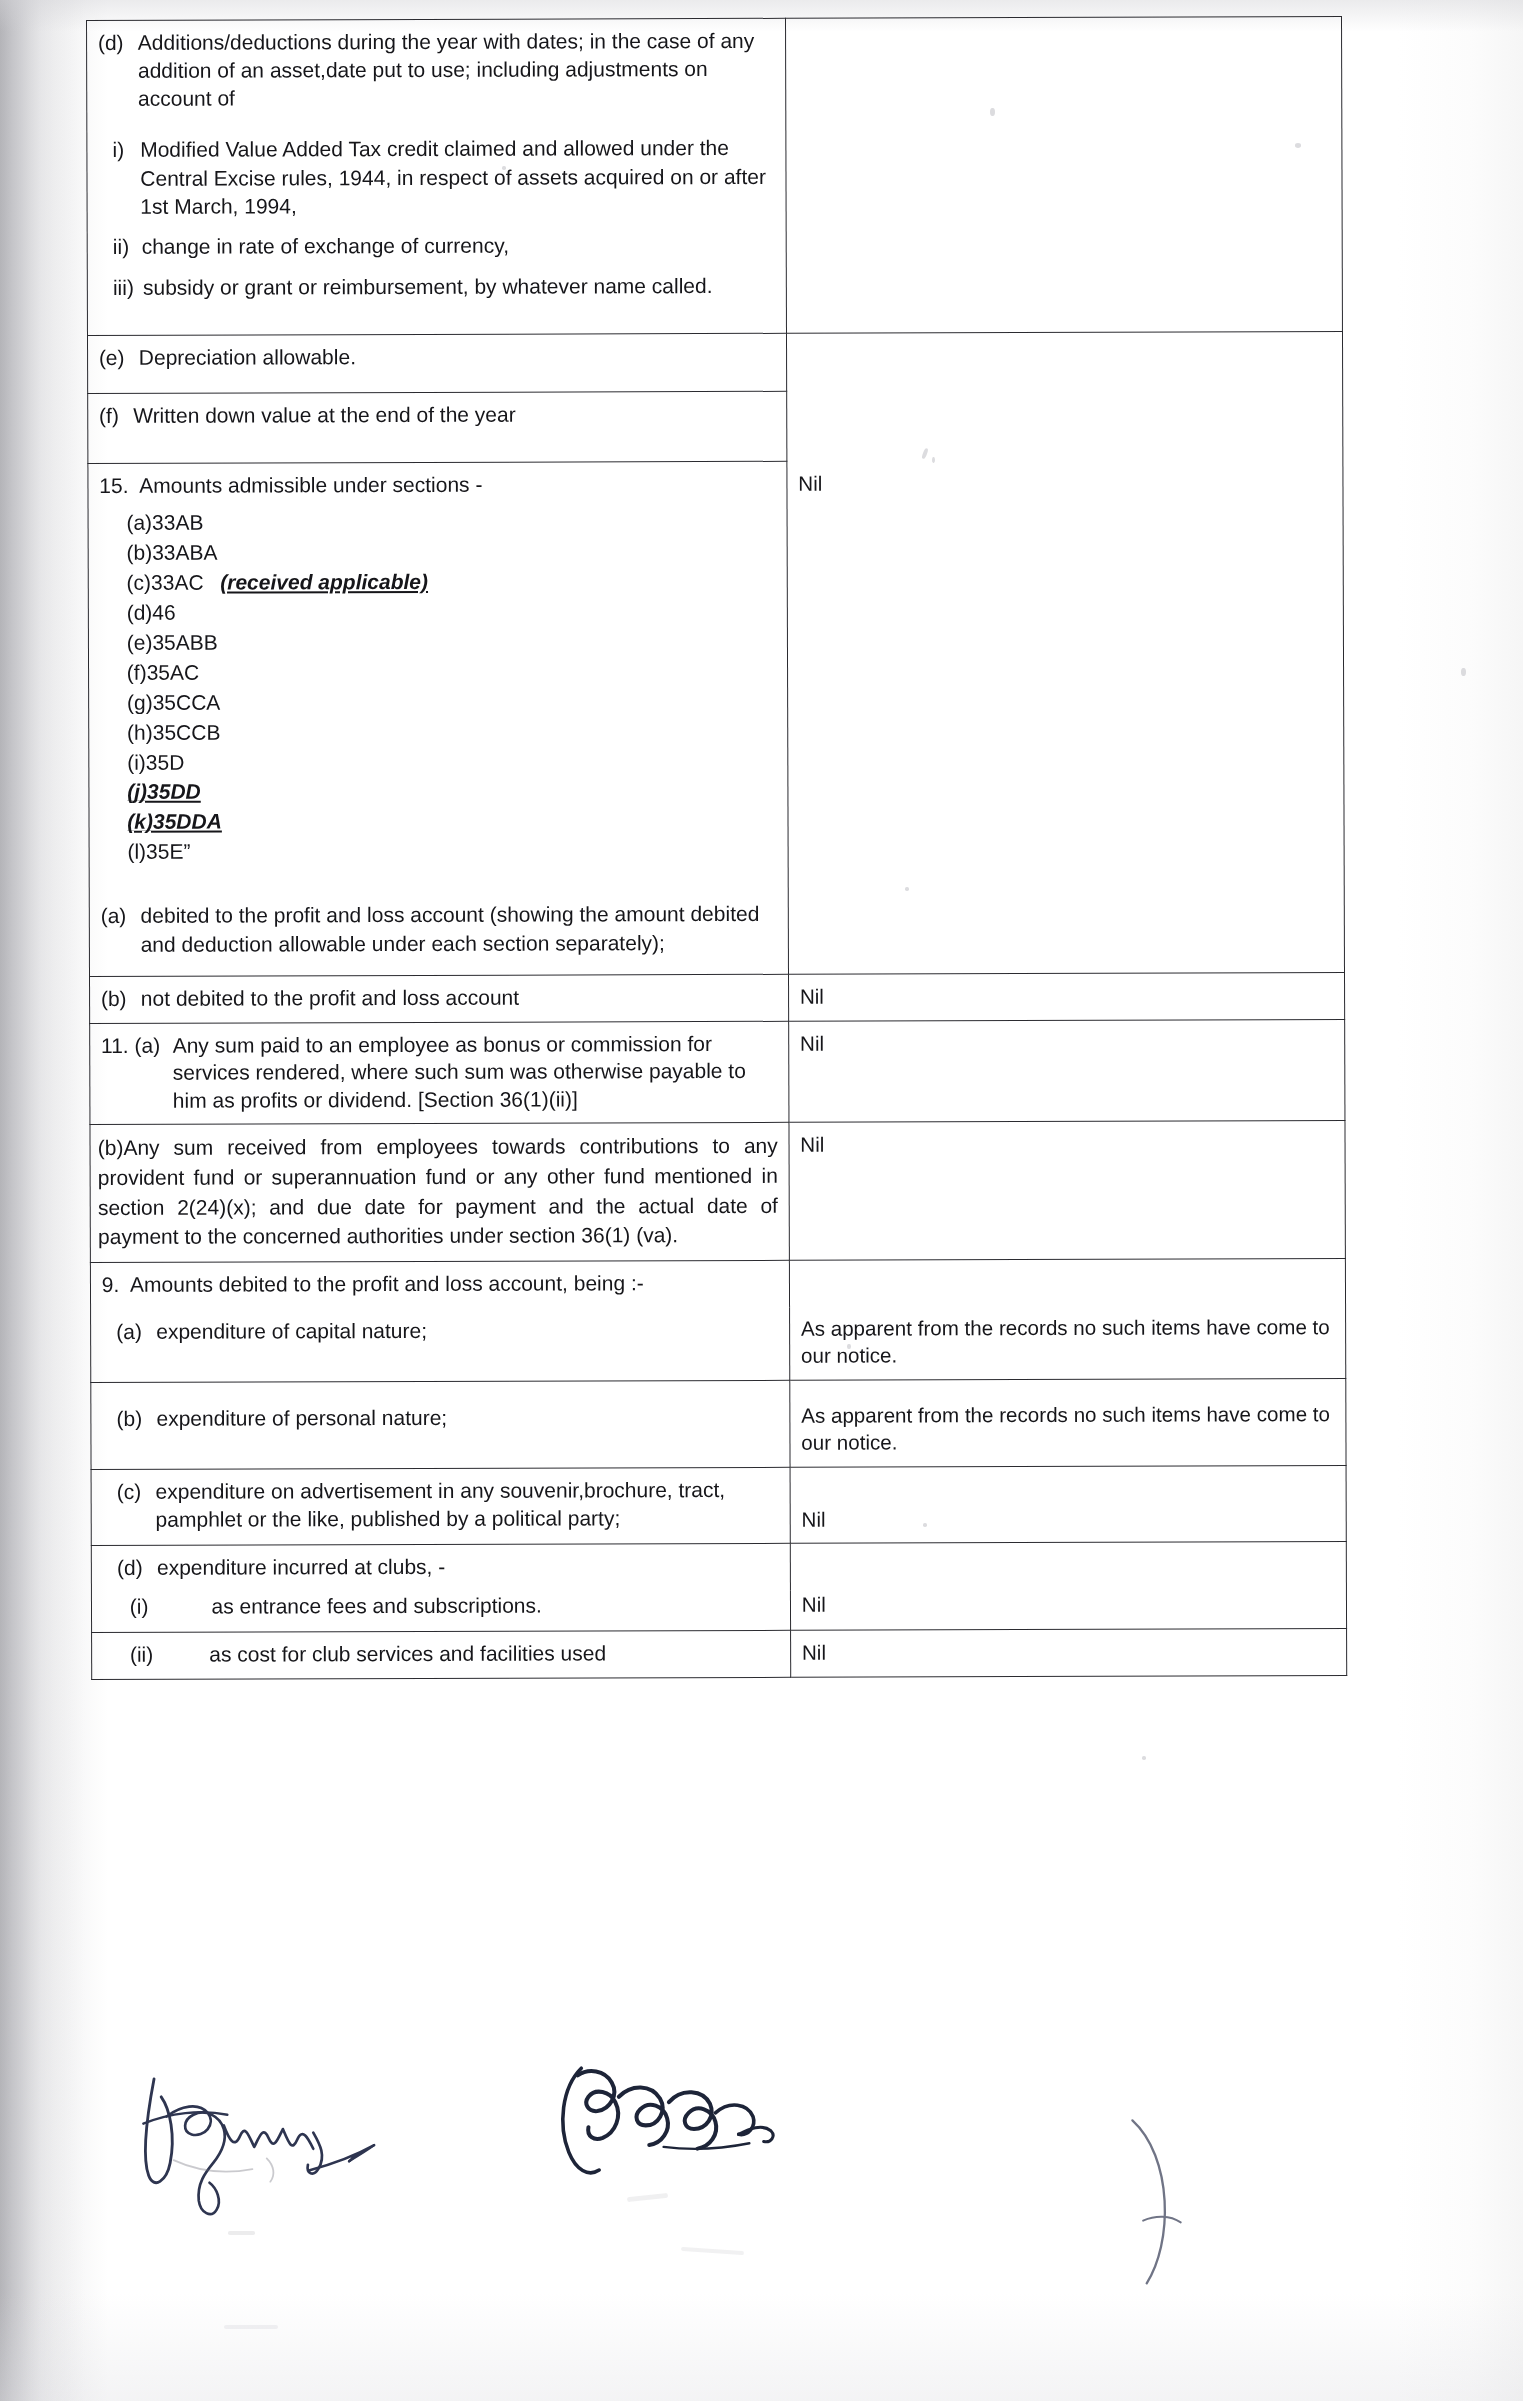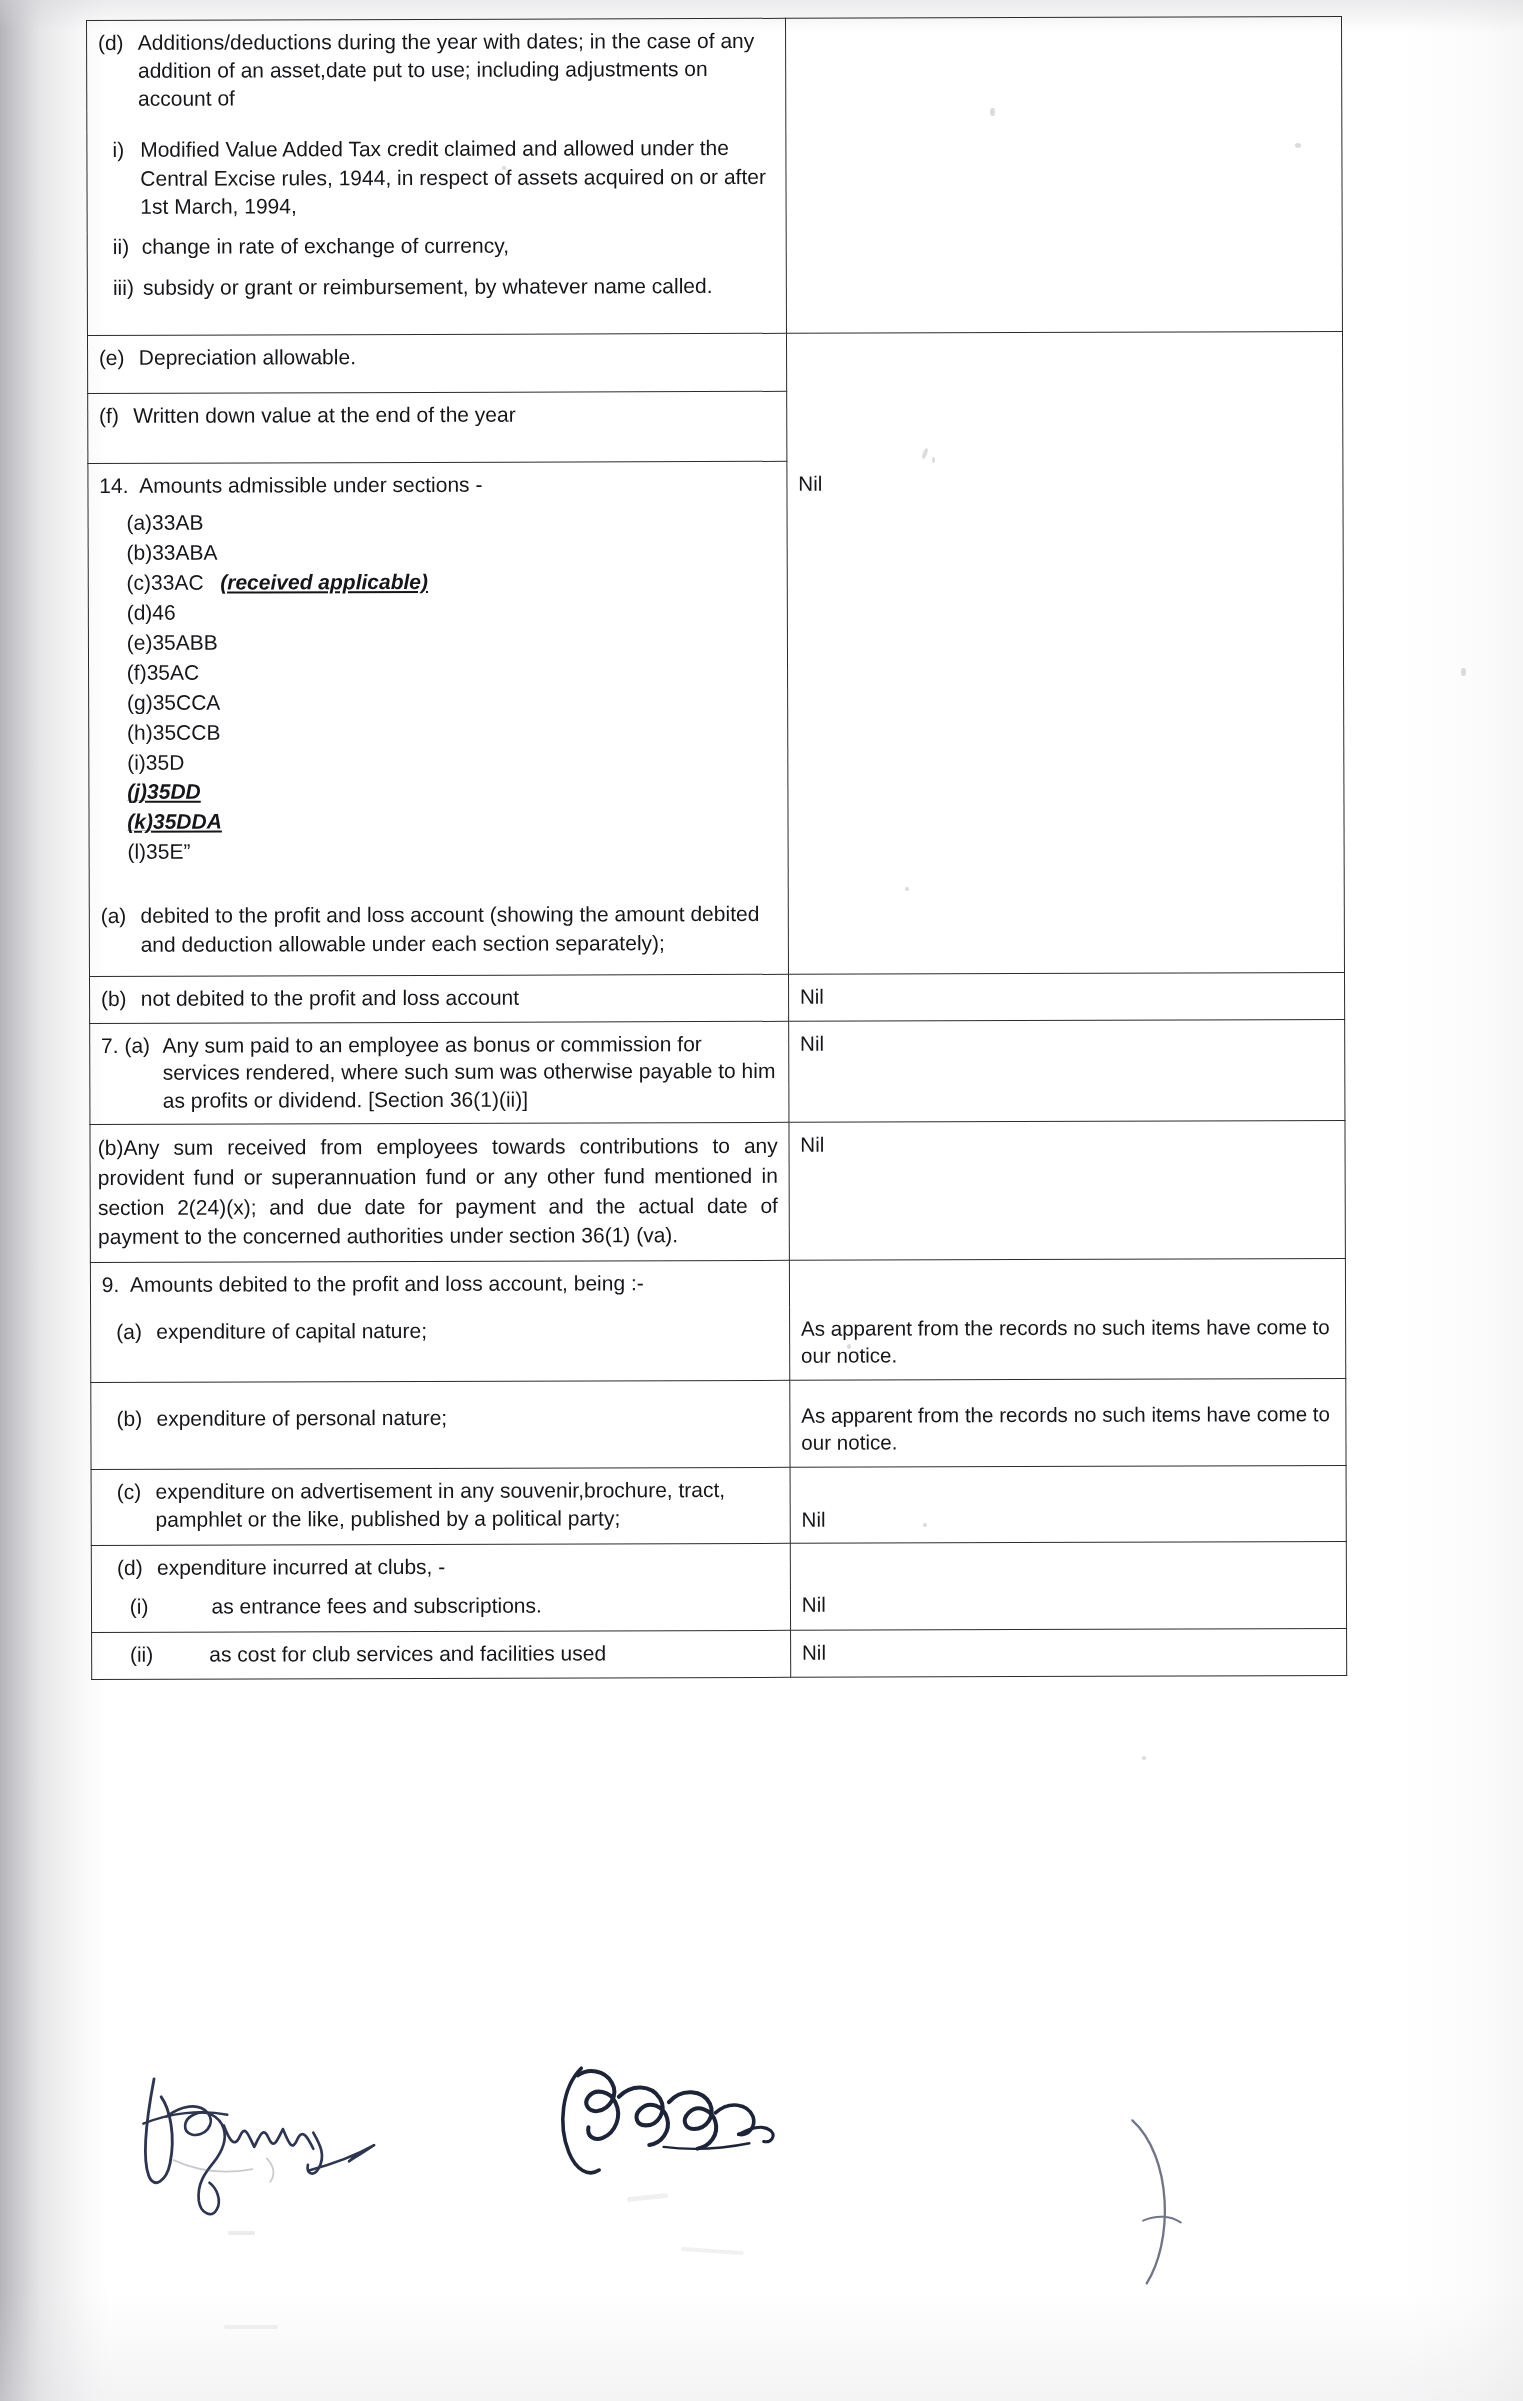--- a/index.html
+++ b/index.html
@@ -201,21 +201,21 @@
       <div style="height:23px"></div>
     </td>
     <td class="no-top no-bottom">
       <div class="ans"></div>
     </td>
   </tr>
 
   <tr>
     <td>
       <div class="row-line">
-        <span class="mk">14.</span>
+        <span class="mk">15.</span>
         <span class="tx" style="margin-left:10.8px">Amounts admissible under sections -</span>
       </div>
       <div class="sect-list ind-30" style="margin-top:9px">
         <div><span>(a)33AB</span></div>
         <div><span>(b)33ABA</span></div>
         <div>
           <span>(c)33AC</span>
           <span class="bi-u" style="margin-left:10.8px">(received applicable)</span>
         </div>
         <div><span>(d)46</span></div>
@@ -248,21 +248,21 @@
       </div>
     </td>
     <td>
       <div class="ans">Nil</div>
     </td>
   </tr>
 
   <tr>
     <td>
       <div class="row-line">
-        <span class="mk">7. (a)</span>
+        <span class="mk">11. (a)</span>
         <span class="tx tight" style="margin-left:12.5px">Any sum paid to an employee as bonus or commission for services rendered, where such sum was otherwise payable to him as profits or dividend. [Section 36(1)(ii)]</span>
       </div>
     </td>
     <td>
       <div class="ans">Nil</div>
     </td>
   </tr>
 
   <tr>
     <td style="padding-left:7.2px;">

